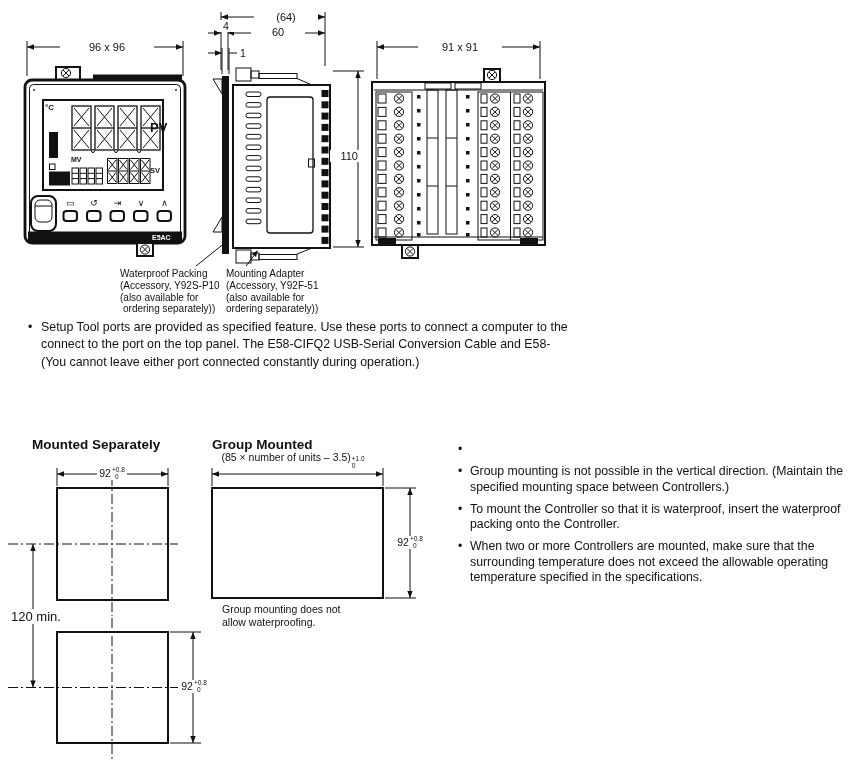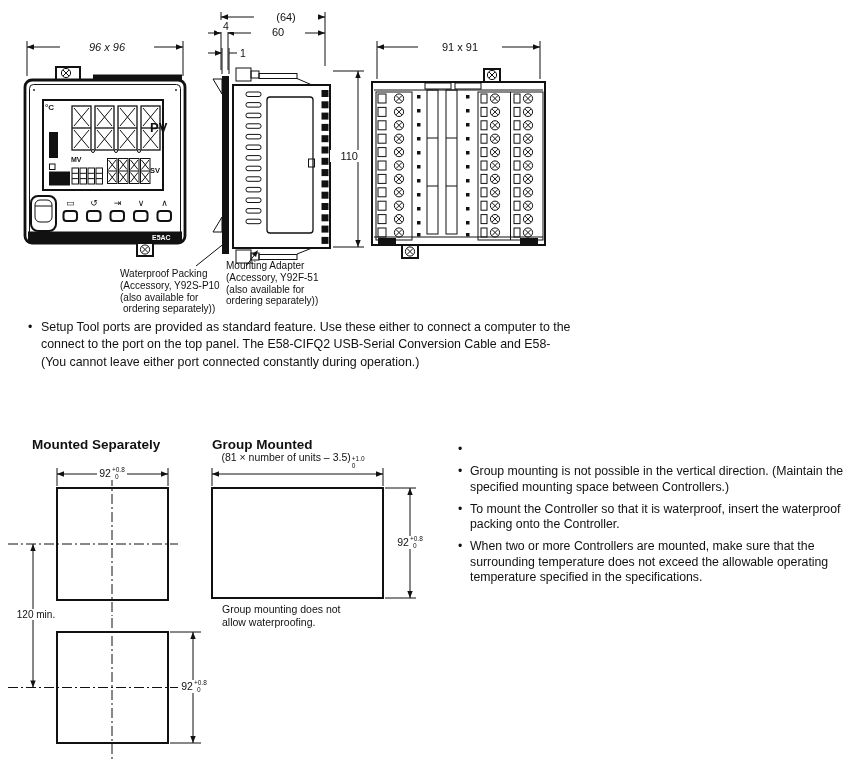--- a/index.html
+++ b/index.html
@@ -23,21 +23,21 @@
   .white-lbl{position:absolute;font-weight:bold;color:#fff;}
   .tolwrap{display:inline-flex;align-items:center;font-size:10.5px;line-height:11px;background:#fff;padding:0 2px;}
   .tolstack{display:inline-flex;flex-direction:column;font-size:6.5px;line-height:6.6px;margin-left:1px;text-align:left;}
   .para{position:absolute;left:28px;top:319px;font-size:12.4px;line-height:17.4px;display:flex;}
   .para .bullet{width:13px;}
   .para .plines div{white-space:nowrap;}
   .notes{position:absolute;left:458px;top:442px;width:396px;font-size:12.3px;line-height:15.5px;}
   .notes .ni{display:flex;margin-bottom:6.5px;}
   .notes .ni .bullet{width:12px;flex:none;}
   .gnote{position:absolute;left:222px;top:603px;font-size:10.5px;line-height:12.5px;}
-  .minlbl{position:absolute;left:10px;top:609px;width:52px;text-align:center;font-size:10px;background:#fff;}
+  .minlbl{position:absolute;left:10px;top:609px;width:52px;text-align:center;font-size:13px;background:#fff;}
   .formula{position:absolute;left:200px;top:451px;width:186px;text-align:center;font-size:10.5px;}
 </style>
 </head>
 <body>
 
 <div class="page">
 
   <svg width="854" height="320" viewBox="0 0 854 320">
     <defs>
       <g id="pvdigit">
@@ -324,21 +324,21 @@
         <use href="#dot" x="466" y="233"></use>
       </g>
       <line x1="374" y1="237" x2="543" y2="237" class="ln1"></line>
       <rect x="378" y="238" width="18" height="6" class="fillb"></rect>
       <rect x="520" y="238" width="18" height="6" class="fillb"></rect>
       <rect x="402" y="245" width="16" height="13" class="ln2"></rect>
       <use href="#screw" x="410" y="251.5"></use>
     </g>
   </svg>
 
-  <div class="lbl dimlbl" style="left:60px;top:41px;width:90px;font-style:italic;">96 x 96</div>
+  <div class="lbl dimlbl" style="left:60px;top:41px;width:90px;">96 x 96</div>
   <div class="lbl dimlbl" style="left:254px;top:11px;width:60px;">(64)</div>
   <div class="lbl dimlbl" style="left:251px;top:26px;width:50px;">60</div>
   <div class="lbl dimlbl" style="left:217px;top:20px;width:14px;font-size:10.5px;">4</div>
   <div class="lbl" style="left:240px;top:47px;font-size:10.5px;">1</div>
   <div class="lbl dimlbl" style="left:330px;top:150px;width:26px;text-align:right;">110</div>
   <div class="lbl dimlbl" style="left:418px;top:41px;width:80px;">91 x 91</div>
 
   <div class="panel-lbl" style="left:45px;top:103px;font-size:8px;">°C</div>
   <div class="panel-lbl" style="left:150px;top:120px;font-size:13px;">PV</div>
   <div class="panel-lbl" style="left:71px;top:156px;font-size:7px;">MV</div>
@@ -351,31 +351,31 @@
   <div class="keyicon" style="left:108.5px;top:199px;">⇥</div>
   <div class="keyicon" style="left:132px;top:199px;">∨</div>
   <div class="keyicon" style="left:155.5px;top:199px;">∧</div>
 
   <div class="cap" style="left:120px;top:268px;">
     <div>Waterproof Packing</div>
     <div>(Accessory, Y92S-P10</div>
     <div>(also available for</div>
     <div style="padding-left:3px;">ordering separately))</div>
   </div>
-  <div class="cap" style="left:226px;top:260px;">
+  <div class="cap" style="left:226px;top:268px;">
     <div>Mounting Adapter</div>
     <div>(Accessory, Y92F-51</div>
     <div>(also available for</div>
     <div>ordering separately))</div>
   </div>
 
   <div class="para">
     <span class="bullet">•</span>
     <span class="plines">
-      <div>Setup Tool ports are provided as standard feature. Use these either to connect a computer to the</div>
+      <div>Setup Tool ports are provided as specified feature. Use these ports to connect a computer to the</div>
       <div>connect to the port on the top panel. The E58-CIFQ2 USB-Serial Conversion Cable and E58-</div>
       <div>(You cannot leave either port connected constantly during operation.)</div>
     </span>
   </div>
 
   <svg width="460" height="342" viewBox="0 0 460 342" style="top:430px;">
 
     <g>
       <line x1="57" y1="56" x2="57" y2="38" class="dimln"></line>
       <line x1="168" y1="56" x2="168" y2="38" class="dimln"></line>
@@ -416,21 +416,21 @@
       <line x1="410" y1="58" x2="410" y2="168" class="dimln"></line>
       <polygon points="410,58 407.3,65 412.7,65" class="arr"></polygon>
       <polygon points="410,168 407.3,161 412.7,161" class="arr"></polygon>
     </g>
   </svg>
 
   <div class="ttl" style="left:32px;top:437px;width:160px;">Mounted Separately</div>
   <div class="ttl" style="left:212px;top:437px;width:162px;">Group Mounted</div>
 
   <div class="formula">
-    <span>(81 × number of units – 3.5)</span><span class="tolstack" style="background:none;padding:0;">
+    <span>(85 × number of units – 3.5)</span><span class="tolstack" style="background:none;padding:0;">
         <span>+1.0</span>
         <span>0</span>
       </span>
   </div>
 
   <div class="lbl" style="left:82px;top:467px;width:60px;text-align:center;">
     <span class="tolwrap">
         <span>92</span>
         <span class="tolstack">
           <span>+0.8</span>

